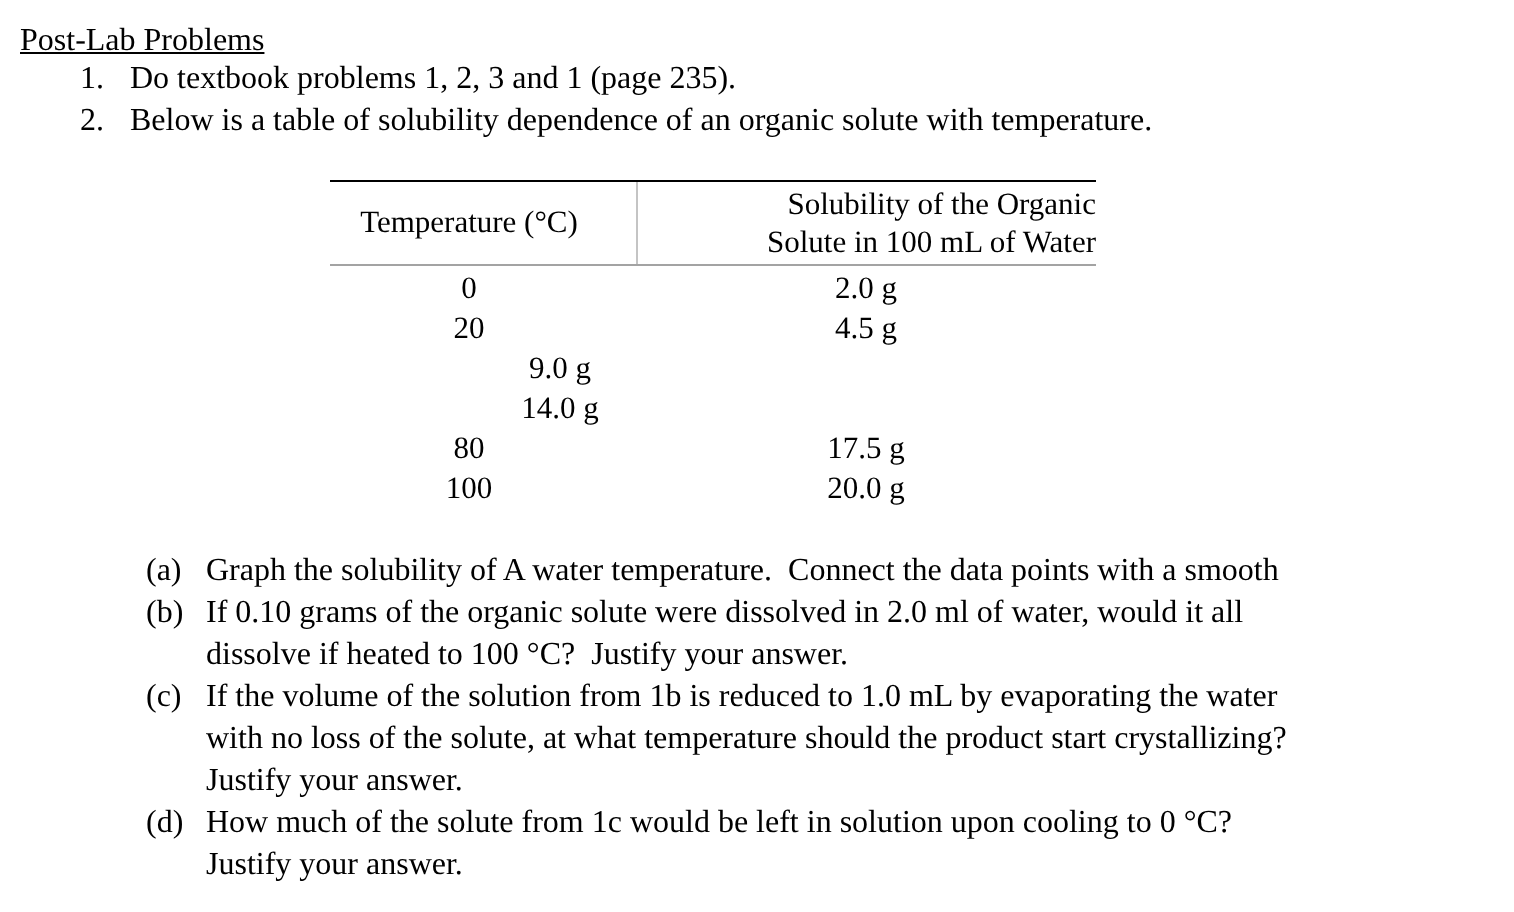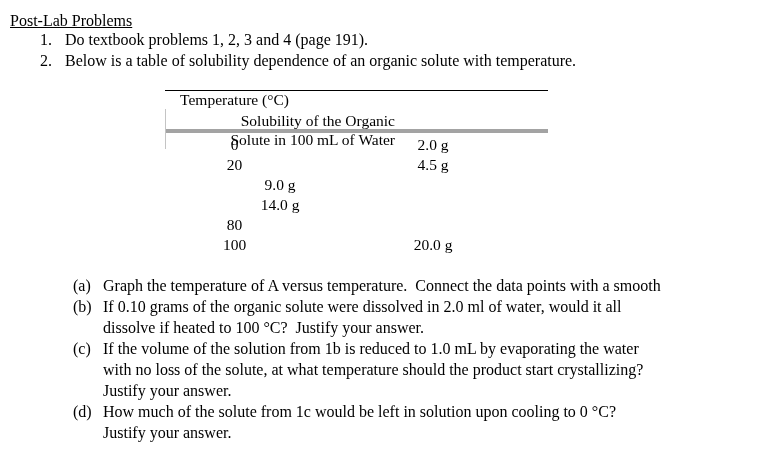--- a/index.html
+++ b/index.html
@@ -40,23 +40,22 @@
   .soltable {
     position: absolute;
     left: 165px;
     top: 80px;
     width: 383px;
     border-top: 1px solid #000;
     font-size: 15.5px;
   }
   .thead {
     display: flex;
-    border-bottom: 4px solid #a3a3a3;
+    border-bottom: 1px solid #a3a3a3;
     height: 42px;
-    flex-direction: column;
   }
   .th.c1 {
     width: 153px; flex: none;
     display: flex; align-items: center; justify-content: center;
     padding-right: 14px;
     white-space: pre;
   }
   .th.c2 {
     width: 230px; flex: none;
     text-align: right;
@@ -84,21 +83,21 @@
 </head>
 <body>
 
 <div class="screen">
 
   <div class="title">Post-Lab Problems</div>
 
   <div class="numbered">
     <div class="nitem">
       <span class="num">1.</span>
-      <span class="ntext">Do textbook problems 1, 2, 3 and 4 (page 191).</span>
+      <span class="ntext">Do textbook problems 1, 2, 3 and 1 (page 235).</span>
     </div>
     <div class="nitem">
       <span class="num">2.</span>
       <span class="ntext">Below is a table of solubility dependence of an organic solute with temperature.</span>
     </div>
   </div>
 
   <div class="soltable">
     <div class="thead">
       <div class="th c1">Temperature (°C)</div>
@@ -117,34 +116,35 @@
         <div class="td c2">4.5 g</div>
       </div>
       <div class="tr">
         <div class="td c2">9.0 g</div>
       </div>
       <div class="tr">
         <div class="td c2">14.0 g</div>
       </div>
       <div class="tr">
         <div class="td c1">80</div>
+        <div class="td c2">17.5 g</div>
       </div>
       <div class="tr">
         <div class="td c1">100</div>
         <div class="td c2">20.0 g</div>
       </div>
     </div>
   </div>
 
   <div class="subs">
 
     <div class="sub">
       <div class="label">(a)</div>
       <div class="lines">
-        <div class="line">Graph the temperature of A versus temperature.  Connect the data points with a smooth</div>
+        <div class="line">Graph the solubility of A water temperature.  Connect the data points with a smooth</div>
       </div>
     </div>
 
     <div class="sub">
       <div class="label">(b)</div>
       <div class="lines">
         <div class="line">If 0.10 grams of the organic solute were dissolved in 2.0 ml of water, would it all</div>
         <div class="line">dissolve if heated to 100 °C?  Justify your answer.</div>
       </div>
     </div>

